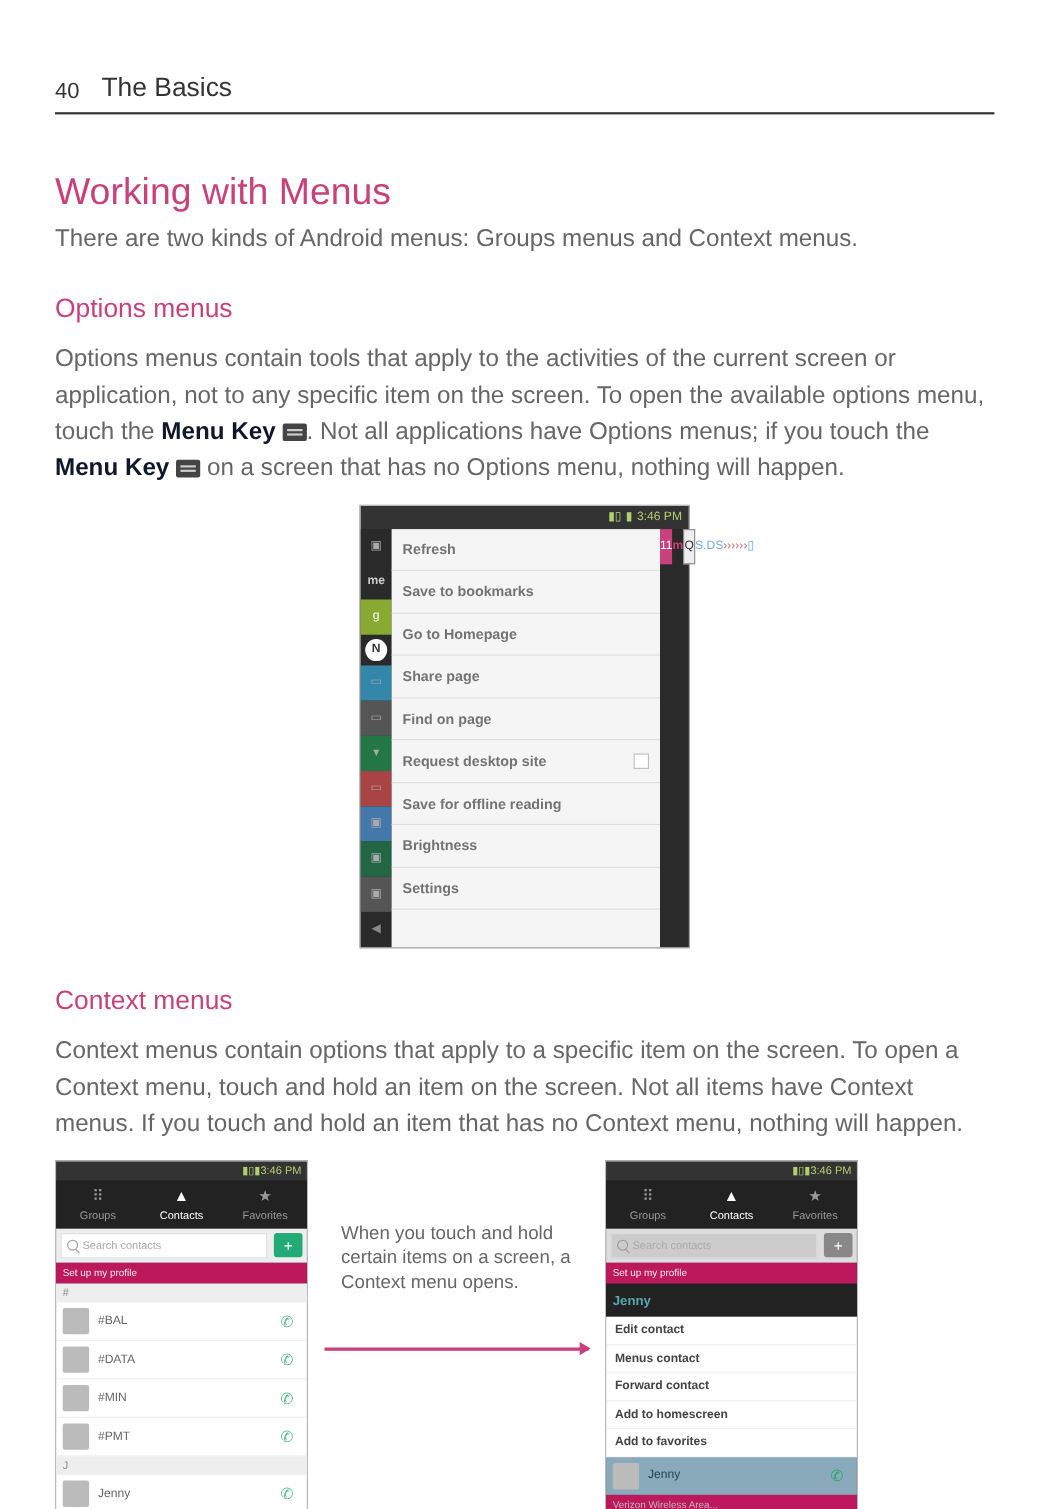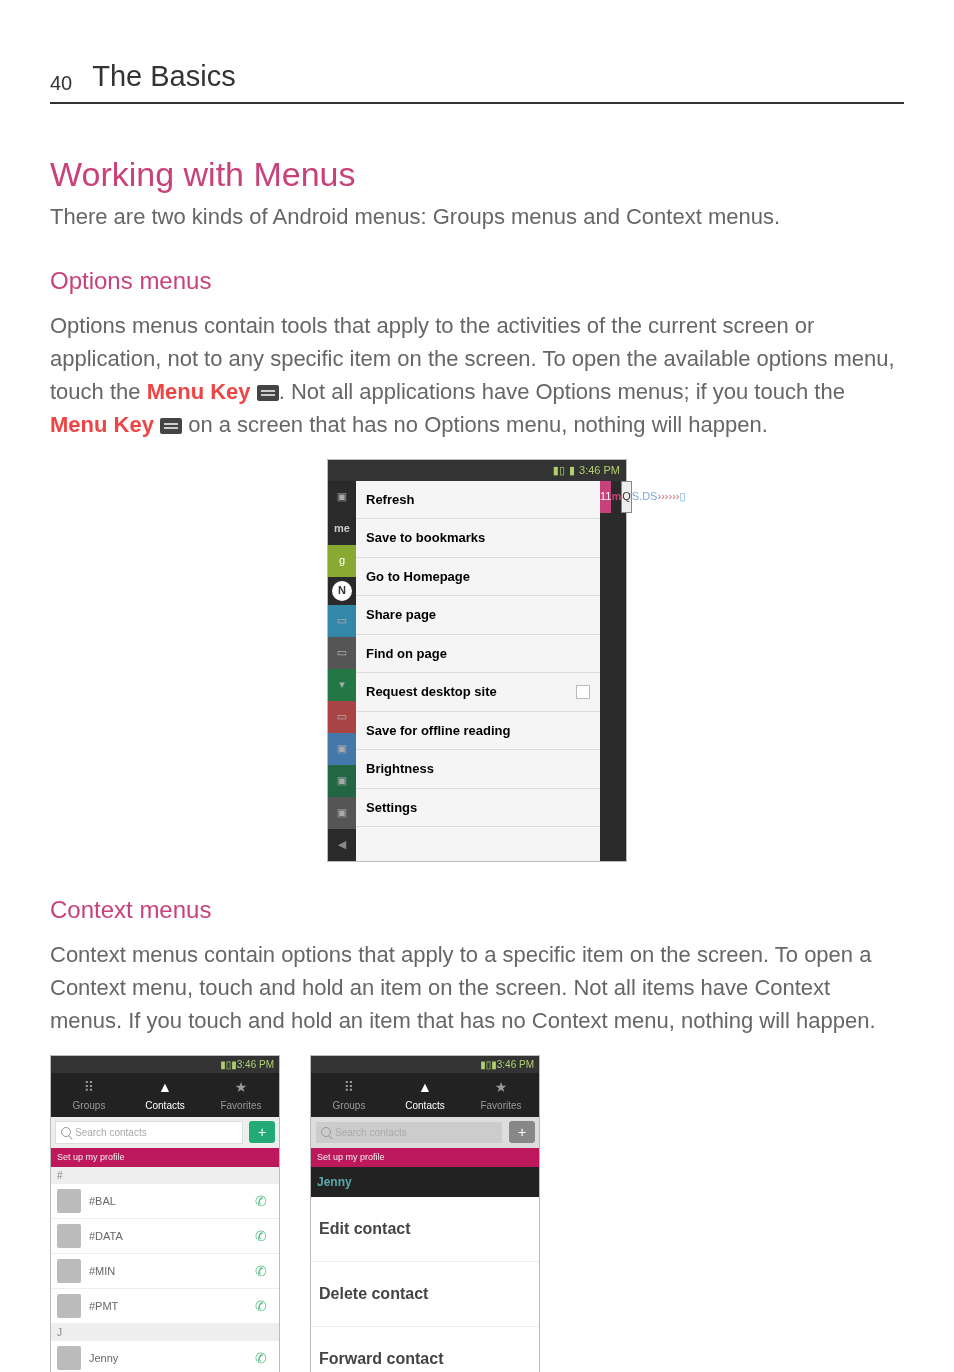--- a/index.html
+++ b/index.html
@@ -14,25 +14,25 @@
       line-height: 1.5;
     }
     .header-line {
       display: flex;
       align-items: flex-end;
       border-bottom: 2px solid #333;
       padding-bottom: 4px;
       margin-bottom: 45px;
     }
     .page-num { font-size: 20px; color: #333; margin-right: 20px; font-weight: 400; margin-top: 48px; }
-    .breadcrumb { font-size: 29px; color: #333; font-weight: 300; }
+    .breadcrumb { font-size: 24px; color: #333; font-weight: 300; }
     h1.main { color: #c9417a; font-size: 34px; font-weight: 500; margin-bottom: 0; }
     p.body { color: #666; font-weight: 300; margin-bottom: 18px; }
     h2.sub { color: #c9417a; font-size: 24px; font-weight: 400; margin-top: 30px; margin-bottom: 10px; }
-    .bold { font-weight: 600; color: #ef4444; }
+    .bold { font-weight: 600; color: #0f172a; }
     .inline-icon {
       display: inline-block;
       width: 22px; height: 16px;
       background: #444;
       vertical-align: middle;
       border-radius: 2px;
       position: relative;
     }
     .inline-icon::after {
       content: "";
@@ -50,21 +50,21 @@
     }
     .os-status { display:flex; justify-content:flex-end; padding:2px 6px; color:#b0d070; font-size: 11px;}
     .os-status span { margin-left:4px; }
     .os-body { display:flex; }
     .os-left { width: 28px; background:#2a2a2a; display:flex; flex-direction:column; }
     .os-left .pix { height:32px; display:flex; align-items:center; justify-content:center; color:#aaa; font-size:11px; }
     .os-menu { flex:1; background:#f5f5f5; }
     .os-item {
       padding: 9px 10px;
       border-bottom: 1px solid #ddd;
-      color:#000000;
+      color:#737373;
       font-weight:600;
       font-size: 13px;
       display:flex;
       justify-content:space-between;
       align-items:center;
     }
     .os-right { width: 26px; background:#2a2a2a; display:flex; }
     .os-right .pix { height:32px; display:flex; align-items:center; justify-content:center; font-size:11px; }
     .checkbox { width:14px; height:14px; border:1px solid #bbb; background:#fff; }
     .bottom-row { display:flex; gap: 30px; margin-top: 5px; align-items: flex-start; }
@@ -87,21 +87,21 @@
     .ph-setup { background:#be185d; color:#eee; padding:3px 6px; font-size:9px; }
     .ph-list { background:#fff; }
     .ph-index { background:#eee; color:#888; padding:1px 6px; font-size:10px; }
     .ph-contact { display:flex; align-items:center; padding:5px 6px; border-bottom:1px solid #eee; }
     .ph-avatar { width:24px; height:24px; background:#bbb; border-radius:2px; margin-right:8px; }
     .ph-name { flex:1; color:#666; font-size:11px; }
     .ph-call { width:18px; color:#5b8; font-size:14px; }
     .annotation { font-size: 17px; color: #666; line-height:1.35; padding-top: 55px; }
     .ctx-phone .ctx-header { background:#222; color:#5aa; padding:6px; font-size:12px; font-weight:600; }
     .ctx-list { background:#fff; }
-    .ctx-item { padding:20px 8px; border-bottom:1px solid #eee; color:#444; font-size:16px; font-weight:600; }
+    .ctx-item { padding:4px 8px; border-bottom:1px solid #eee; color:#444; font-size:11px; font-weight:600; }
     .ctx-bottom-contact { display:flex; align-items:center; padding:5px 6px; background:#8ab; }
     .arrow-connector {
       position: relative;
     }
     .arrow-shaft {
       position: absolute;
       top: 170px;
       left: -15px;
       right: -15px;
       height: 3px;
@@ -249,20 +249,24 @@
         </div>
       <div class="ph-index">J</div>
       <div class="ph-contact">
           <div class="ph-avatar"></div>
           <div class="ph-name">Jenny</div>
           <div class="ph-call">✆</div>
         </div>
     </div>
   </div>
 
+  <div class="annotation arrow-connector" style="width:210px;">
+    <div>When you touch and hold certain items on a screen, a Context menu opens.</div>
+    <div class="arrow-shaft"></div>
+  </div>
 
   <div class="phone ctx-phone">
     <div class="ph-status">
       <span>▮▯</span>
       <span>▮</span>
       <span>3:46 PM</span>
     </div>
     <div class="ph-tabs">
       <div class="ph-tab"><span class="ti">⠿</span><span>Groups</span></div>
       <div class="ph-tab active"><span class="ti">▲</span><span>Contacts</span></div>
@@ -272,21 +276,21 @@
       <div class="ph-search-box" style="background:#ccc;">
         <span class="mag"></span>
         <span>Search contacts</span>
       </div>
       <div class="ph-add" style="background:#888;"><span>+</span></div>
     </div>
     <div class="ph-setup">Set up my profile</div>
     <div class="ctx-header">Jenny</div>
     <div class="ctx-list">
       <div class="ctx-item">Edit contact</div>
-      <div class="ctx-item">Delete contact</div>
+      <div class="ctx-item">Menus contact</div>
       <div class="ctx-item">Forward contact</div>
       <div class="ctx-item">Add to homescreen</div>
       <div class="ctx-item">Add to favorites</div>
     </div>
     <div class="ctx-bottom-contact">
       <div class="ph-avatar"></div>
       <div class="ph-name" style="color:#245;">Jenny</div>
       <div class="ph-call" style="color:#2a6;">✆</div>
     </div>
     <div class="ph-setup" style="font-size:9px;color:#bbb;">Verizon Wireless Area...</div>

